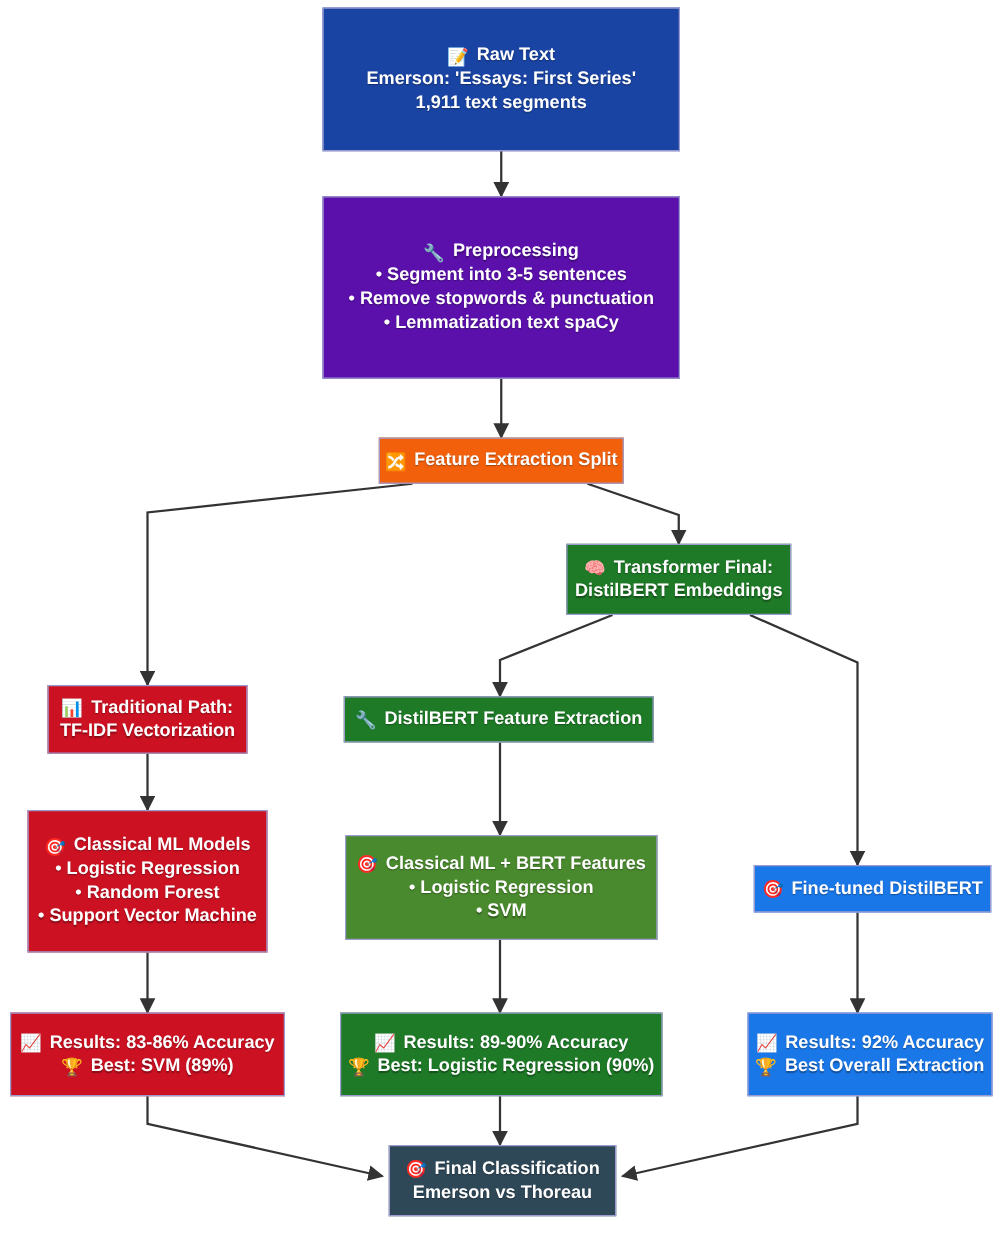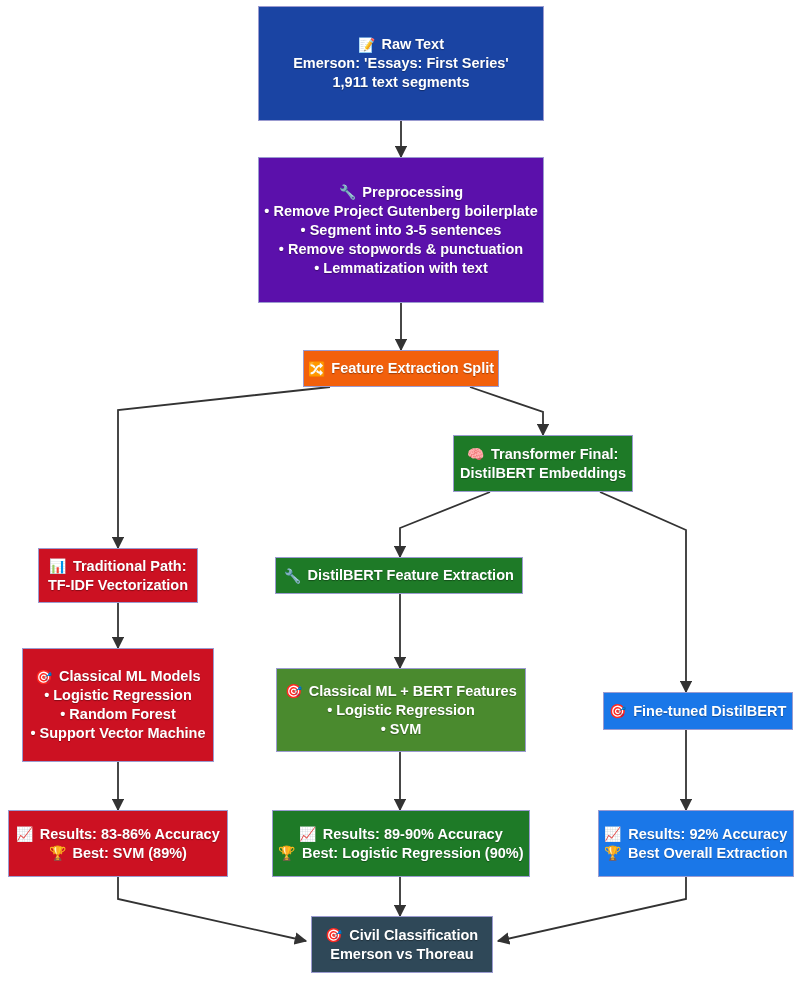--- a/index.html
+++ b/index.html
@@ -103,24 +103,23 @@
     </span>
     <span class="line">Emerson: 'Essays: First Series'</span>
     <span class="line">1,911 text segments</span>
   </div>
 
   <div class="node c-purple" style="left:258px; top:157px; width:286px; height:146px;">
     <span class="line ico">
       <span class="ico-glyph">🔧</span>
       <span>Preprocessing</span>
     </span>
-    <span class="line">• Remove Project Gutenberg boilerplate</span>
     <span class="line">• Segment into 3-5 sentences</span>
     <span class="line">• Remove stopwords &amp; punctuation</span>
-    <span class="line">• Lemmatization with text</span>
+    <span class="line">• Lemmatization text spaCy</span>
   </div>
 
   <div class="node c-orange" style="left:303px; top:350px; width:196px; height:37px;">
     <span class="line ico">
       <span class="ico-glyph">🔀</span>
       <span>Feature Extraction Split</span>
     </span>
   </div>
 
   <div class="node c-green" style="left:453px; top:435px; width:180px; height:57px;">
@@ -201,18 +200,18 @@
     </span>
     <span class="line ico">
       <span class="ico-glyph">🏆</span>
       <span>Best Overall Extraction</span>
     </span>
   </div>
 
   <div class="node c-slate" style="left:311px; top:916px; width:182px; height:57px;">
     <span class="line ico">
       <span class="ico-glyph">🎯</span>
-      <span>Civil Classification</span>
+      <span>Final Classification</span>
     </span>
     <span class="line">Emerson vs Thoreau</span>
   </div>
 
 </div>
 
 </body></html>

